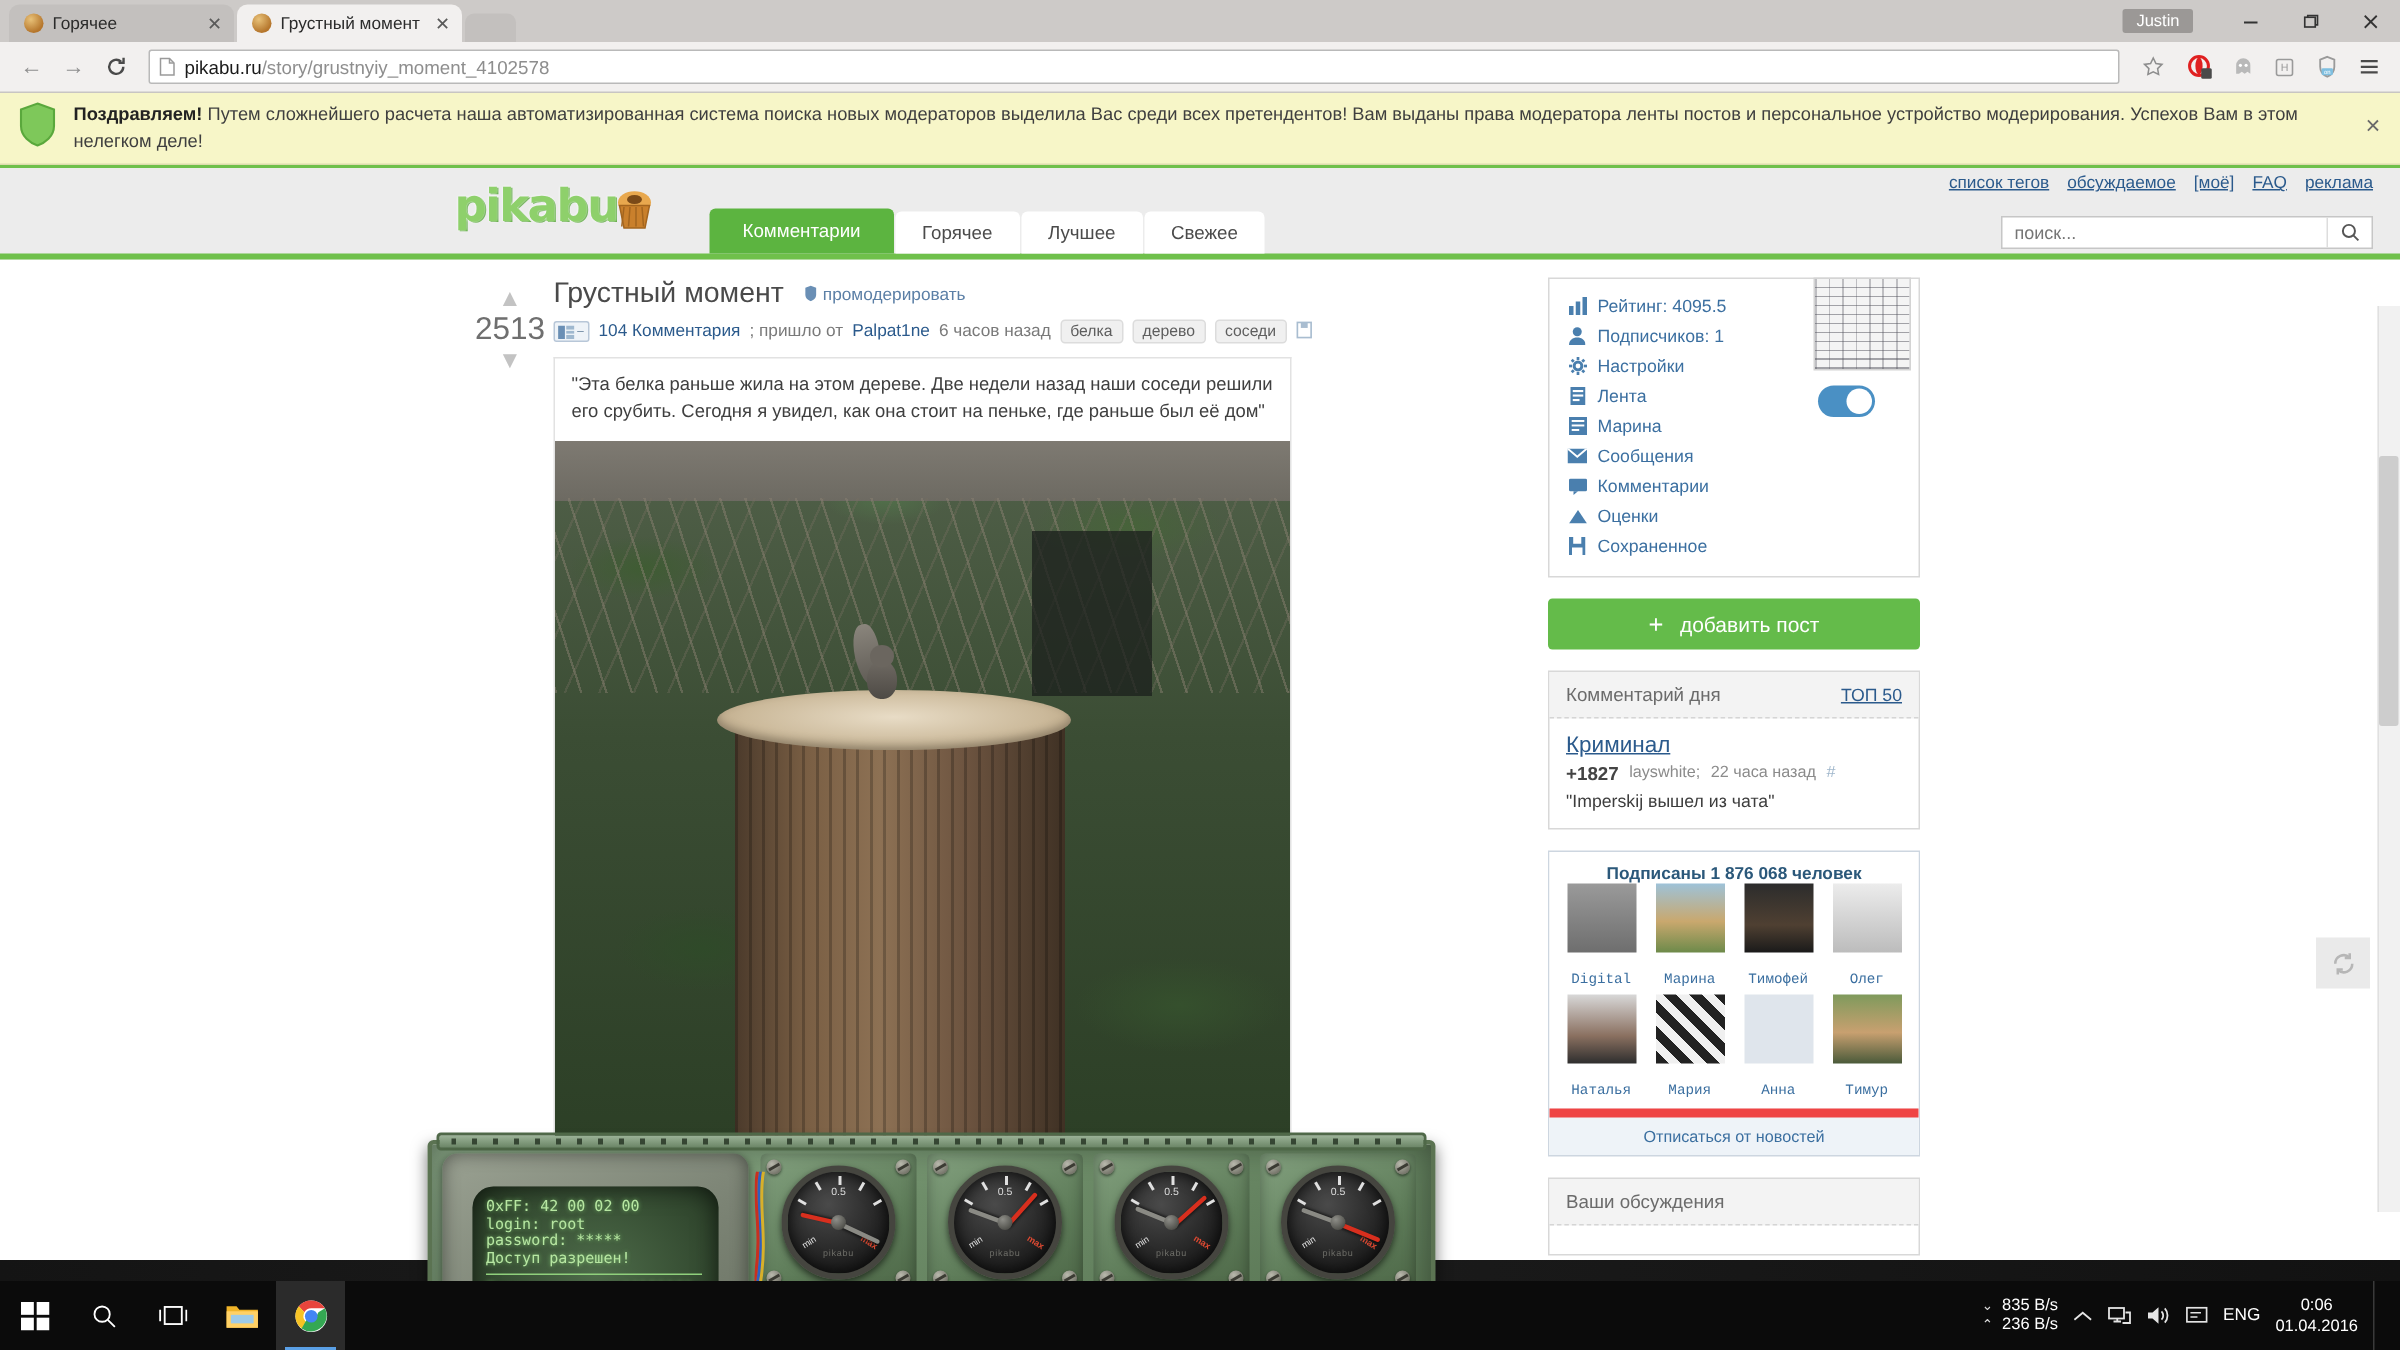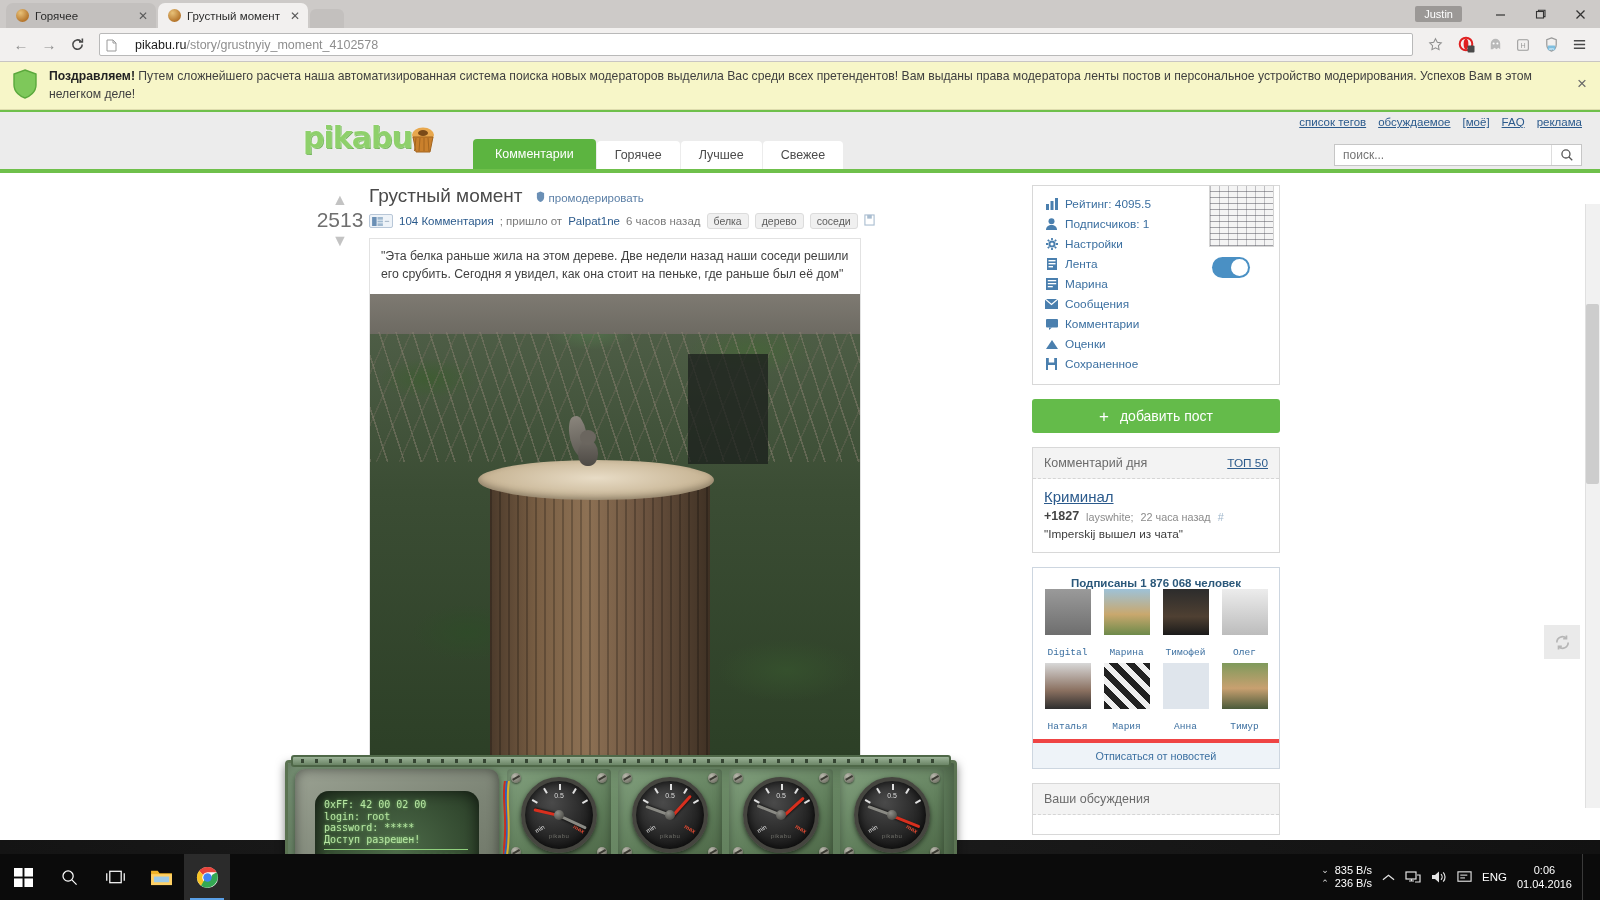--- a/index.html
+++ b/index.html
@@ -59,21 +59,21 @@
     border-bottom: 1px solid #c8c5c3;
   }
   .nav-btn {
     width: 26px; height: 26px; display: flex; align-items: center;
     justify-content: center; color: #8e8e8e; font-size: 15px;
   }
   .nav-btn.enabled { color: #4a4a4a; }
   #omnibox {
     flex: 1 1 auto; height: 23px; background: #fff;
     border: 1px solid #b9b9b9; border-radius: 2px; margin: 0 7px;
-    display: flex; align-items: center; padding: 0 6px; gap: 18px;
+    display: flex; align-items: center; padding: 0 6px; gap: 6px;
   }
   #page-icon { width: 11px; height: 13px; flex: 0 0 auto; }
   #url-text { font-size: 12.5px; color: #8e8e8e; white-space: nowrap; }
   #url-text .host { color: #1a1a1a; }
   #star-btn { margin-right: 4px; }
   .ext-icon {
     width: 26px; height: 26px; display: flex; align-items: center;
     justify-content: center;
   }
 
@@ -302,21 +302,21 @@
   #cotd-head {
     background: #f3f3f3; padding: 8px 11px;
     display: flex; align-items: center; justify-content: space-between;
     border-bottom: 1px dashed #d5d5d5;
   }
   #cotd-title { font-size: 12.5px; color: #6b6b6b; }
   #cotd-top { font-size: 11.8px; color: #2b5a8c; text-decoration: underline; }
   #cotd-body { padding: 9px 11px 11px; }
   #cotd-cat { font-size: 15px; color: #2b5a8c; text-decoration: underline; }
   #cotd-meta {
-    display: flex; align-items: flex-end; gap: 7px; margin-top: 3px;
+    display: flex; align-items: flex-start; gap: 7px; margin-top: 3px;
     font-size: 10.8px; color: #8b8b8b;
   }
   #cotd-score { font-size: 12.5px; font-weight: bold; color: #444; }
   #cotd-hash { color: #9fb6cb; }
   #cotd-text { font-size: 11.8px; color: #3d3d3d; margin-top: 4px; }
 
   #vk { margin-top: 14px; border: 1px solid #cdd6e0; }
   #vk-head {
     height: 27px; background: #5181b8; display: flex; align-items: center;
     padding: 0 7px; gap: 8px; justify-content: space-between;
@@ -347,21 +347,21 @@
     width: 46px; height: 46px; margin: 0 auto; background: #dfe5ec;
     overflow: hidden; position: relative;
   }
   .vk-name {
     font-size: 9.5px; color: #3b6fa0; margin-top: 12px;
     white-space: nowrap; overflow: hidden; text-overflow: ellipsis; font-family: Liberation Mono, monospace;
   }
   #vk-unsub {
     text-align: center; font-size: 10.8px; color: #3b6fa0;
     padding: 7px 0 6px; background: #eef3f8; margin: 7px -8px -6px;
-    border-top: 4px solid #ef4444;
+    border-top: 6px solid #ef4444;
   }
 
   #discuss { margin-top: 14px; }
   #discuss-head {
     background: #f3f3f3; padding: 8px 11px; font-size: 12.5px;
     color: #6b6b6b; border-bottom: 1px dashed #d5d5d5;
   }
   #discuss-body { padding: 9px 11px 10px; }
 
   #refresh-float {

